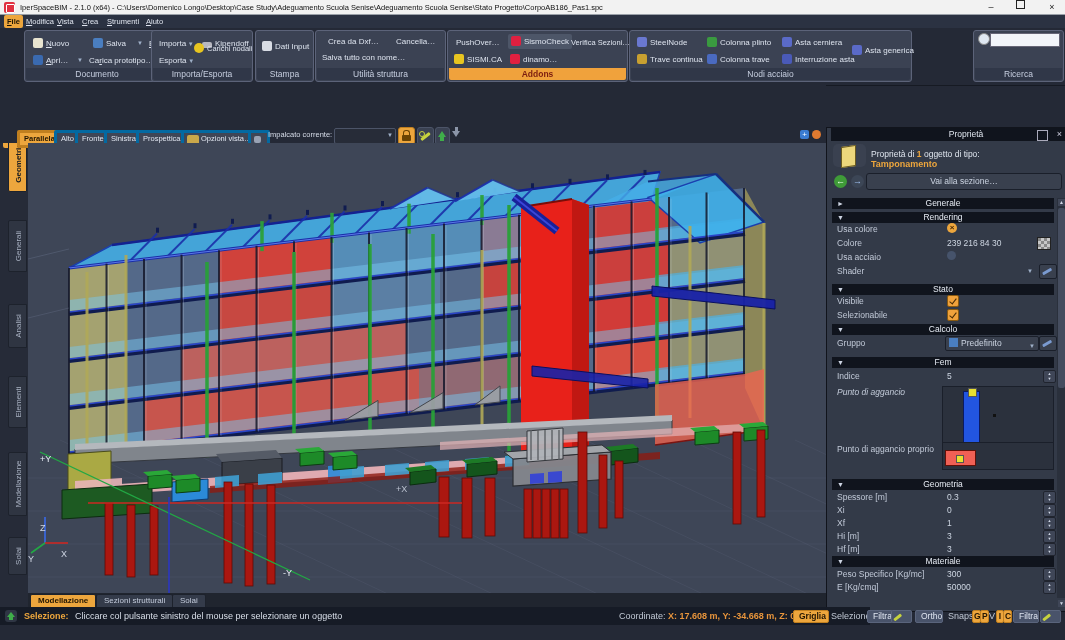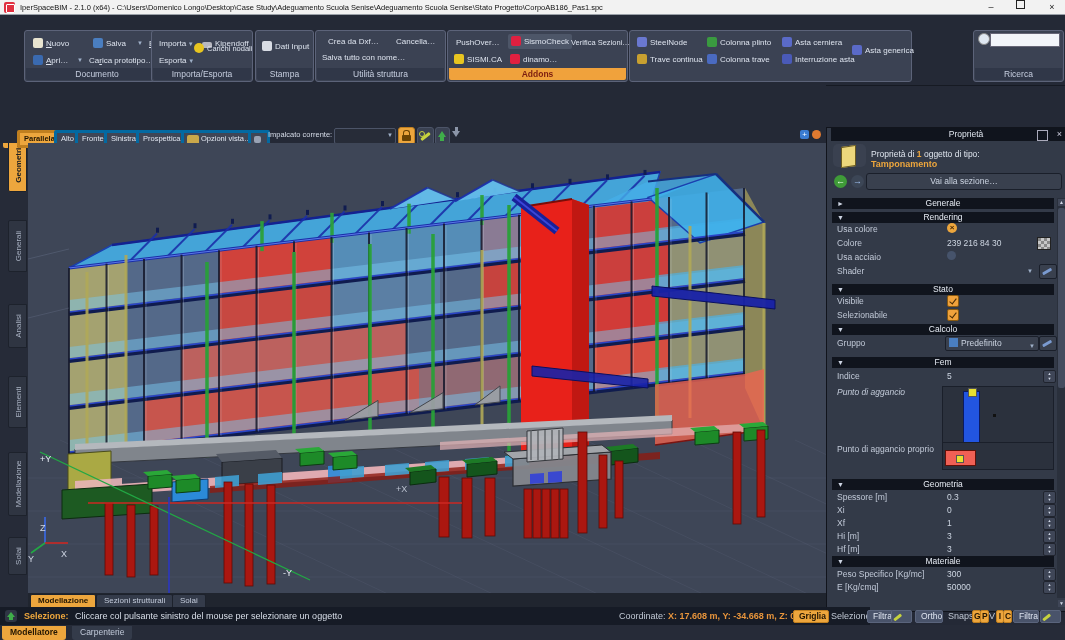--- a/index.html
+++ b/index.html
@@ -69,20 +69,28 @@
   <div id="titlebar" class="abs">
     <div class="ticon">
         <span style="position:absolute;left:2px;top:2px;width:7px;height:7px;border:1px solid #fff;border-radius:1px;"></span>
       </div>
     <div class="ttext">IperSpaceBIM - 2.1.0 (x64) - C:\Users\Domenico Longo\Desktop\Case Study\Adeguamento Scuola Senise\Adeguamento Scuola Senise\Stato Progetto\CorpoAB186_Pas1.spc</div>
     <div class="winbtn" style="left:978px;">–</div>
     <div class="winbtn" style="left:1007px;"><span style="display:inline-block;width:7px;height:7px;border:1px solid #222;vertical-align:1px;"></span></div>
     <div class="winbtn" style="left:1039px;">×</div>
   </div>
 
+  <div id="menubar" class="abs">
+    <div class="menuitem sel" style="left:4px;padding:0 3px;"><u>F</u>ile</div>
+    <div class="menuitem" style="left:25px;"><u>M</u>odifica</div>
+    <div class="menuitem" style="left:56px;"><u>V</u>ista</div>
+    <div class="menuitem" style="left:81px;"><u>C</u>rea</div>
+    <div class="menuitem" style="left:106px;"><u>S</u>trumenti</div>
+    <div class="menuitem" style="left:145px;"><u>A</u>iuto</div>
+  </div>
 
   <div id="ribbon" class="abs">
     <div class="rgroup" style="left:4px;width:144px;margin-left:20px;">
       <div class="rbtn" style="left:8px;top:5px;"><span class="ric" style="background:#e8e4d0;"></span><u>N</u>uovo</div>
       <div class="rbtn" style="left:68px;top:5px;"><span class="ric" style="background:#4a7ec0;"></span>Salva</div>
       <div class="rbtn" style="left:112px;top:5px;color:#9fb0c8;font-size:6px;">▼</div>
       <div class="rbtn" style="left:124px;top:5px;"><u>E</u>sci</div>
       <div class="rbtn" style="left:8px;top:22px;"><span class="ric" style="background:#3a6ab0;"></span><u>A</u>pri…</div>
       <div class="rbtn" style="left:52px;top:22px;color:#9fb0c8;font-size:6px;">▼</div>
       <div class="rbtn" style="left:64px;top:22px;">Ca<u>r</u>ica prototipo…</div>
@@ -114,20 +122,21 @@
       <div class="rcap orange">Addons</div>
     </div>
     <div class="rgroup" style="left:629px;width:281px;">
       <div class="rbtn" style="left:7px;top:4px;"><span class="ric" style="background:#6a78d0;"></span>SteelNode</div>
       <div class="rbtn" style="left:77px;top:4px;"><span class="ric" style="background:#3a9a40;"></span>Colonna plinto</div>
       <div class="rbtn" style="left:152px;top:4px;"><span class="ric" style="background:#5a6ac8;"></span>Asta cerniera</div>
       <div class="rbtn" style="left:222px;top:12px;"><span class="ric" style="background:#5a6ac8;"></span>Asta generica</div>
       <div class="rbtn" style="left:7px;top:21px;"><span class="ric" style="background:#c8a030;"></span>Trave continua</div>
       <div class="rbtn" style="left:77px;top:21px;"><span class="ric" style="background:#4a6ac0;"></span>Colonna trave</div>
       <div class="rbtn" style="left:152px;top:21px;"><span class="ric" style="background:#4a5ab8;"></span>Interruzione asta</div>
+      <div class="rcap">Nodi acciaio</div>
     </div>
     <div class="rgroup" style="left:973px;width:89px;">
       <div style="position:absolute;left:4px;top:2px;width:10px;height:10px;border-radius:50%;background:#dfe8f2;border:1px solid #888;"></div>
       <div style="position:absolute;left:16px;top:2px;width:68px;height:12px;background:#f2f5fa;border:1px solid #667;"></div>
       <div class="rcap">Ricerca</div>
     </div>
   </div>
 
   <div id="leftbar" class="abs">
     <div style="position:absolute;left:0;top:15px;width:6px;height:22px;background:repeating-linear-gradient(45deg,#d8dce4 0 1.5px,#262b38 1.5px 3.5px);"></div>
@@ -528,17 +537,13 @@
     <div style="position:absolute;left:980px;top:3px;width:5px;padding:0 1px;" class="sbtn orange">P</div>
     <div style="position:absolute;left:989px;top:4px;color:#c0c8d4;">V</div>
     <div style="position:absolute;left:996px;top:3px;width:4px;padding:0 1px;" class="sbtn orange">I</div>
     <div style="position:absolute;left:1003px;top:3px;width:5px;padding:0 1px;" class="sbtn orange">C</div>
     <div style="position:absolute;left:1013px;top:3px;width:14px;" class="sbtn">Filtra</div>
     <div style="position:absolute;left:1040px;top:3px;width:9px;" class="sbtn">
         <span style="position:absolute;left:1px;top:5px;width:9px;height:2.5px;background:#c6d23e;transform:rotate(-38deg);border-radius:1px;"></span>
       </div>
   </div>
 
-  <div id="bottombar" class="abs">
-    <div class="btab2 sel" style="left:2px;">Modellatore</div>
-    <div class="btab2" style="left:72px;">Carpenterie</div>
-  </div>
 </div>
 
 </body></html>

